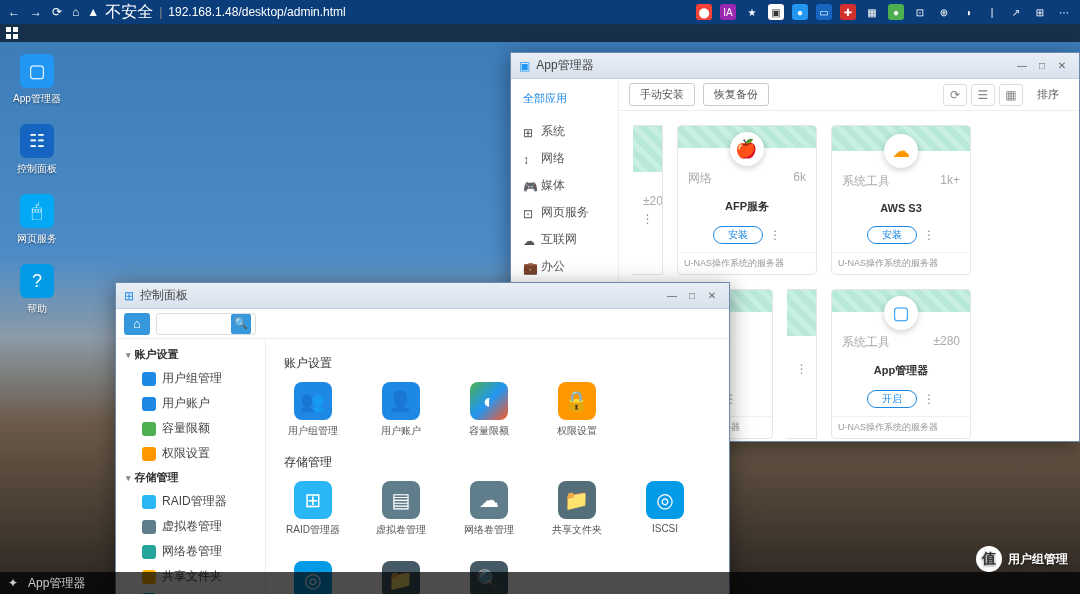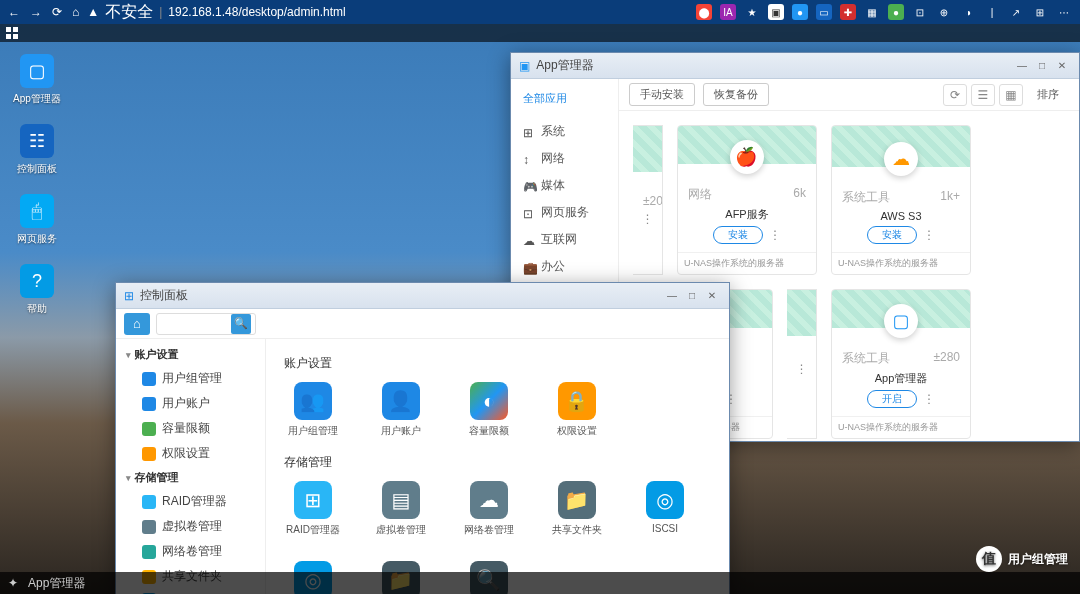--- a/index.html
+++ b/index.html
@@ -60,21 +60,21 @@
 .am-tools{height:32px;border-bottom:1px solid #eee;display:flex;align-items:center;padding:0 10px;gap:8px}
 .am-btn{padding:3px 10px;border:1px solid #ccc;border-radius:3px;font-size:11px;color:#555;cursor:pointer}
 .am-tools .rt{margin-left:auto;display:flex;gap:4px}
 .am-tools .ib{width:24px;height:22px;border:1px solid #ddd;border-radius:3px;display:flex;align-items:center;justify-content:center;color:#888;font-size:12px}
 .am-grid{flex:1;overflow:auto;padding:14px;display:flex;flex-wrap:wrap;gap:14px;align-content:flex-start}
 .app-card{width:140px;height:150px;border:1px solid #e5e5e5;border-radius:4px;display:flex;flex-direction:column;overflow:hidden}
 .app-card .ch{height:46px;display:flex;align-items:center;justify-content:center;background:repeating-linear-gradient(45deg,#b8e8d8,#b8e8d8 6px,#c8f0e0 6px,#c8f0e0 12px)}
 .app-card .ch .aico{width:34px;height:34px;border-radius:50%;background:#fff;display:flex;align-items:center;justify-content:center;font-size:18px;box-shadow:0 2px 6px rgba(0,0,0,0.2);margin-bottom:-24px}
 .app-card .meta{padding:22px 8px 4px;text-align:center}
 .app-card .tags{display:flex;justify-content:space-between;font-size:9px;color:#aaa;padding:0 2px}
-.app-card .aname{font-size:11px;font-weight:normal;color:#333;margin:4px 0}
+.app-card .aname{font-size:11px;font-weight:bold;color:#333;margin:12px 0}
 .app-card .actions{display:flex;align-items:center;justify-content:center;gap:6px;margin:4px 0}
 .app-card .install{border:1px solid #1e88e5;color:#1e88e5;border-radius:10px;padding:1px 14px;font-size:10px;cursor:pointer}
 .app-card .dots{color:#888;cursor:pointer;font-size:12px}
 .app-card .desc{font-size:9px;color:#999;padding:4px 6px;border-top:1px solid #f0f0f0}
 .app-card.partial{width:30px;border-left:none;border-radius:0}
 </style>
 </head>
 <body>
 
 <div class="browser-bar">

